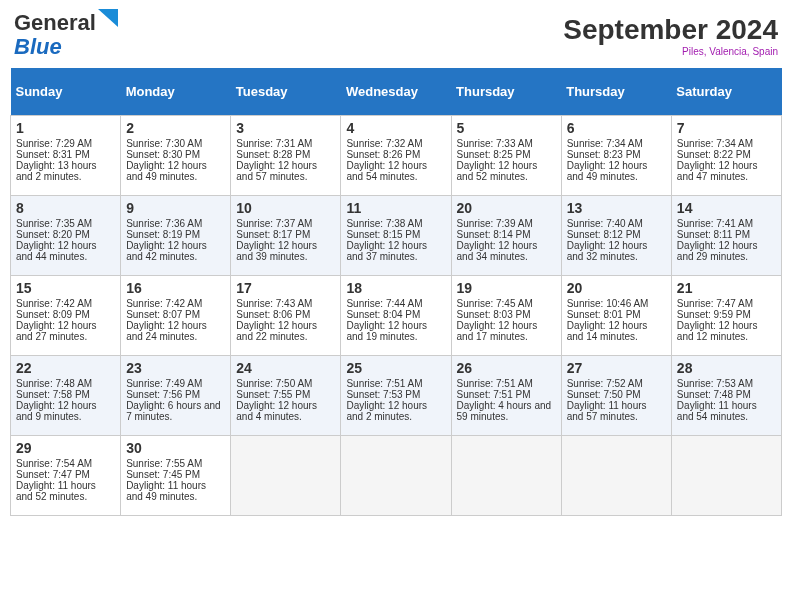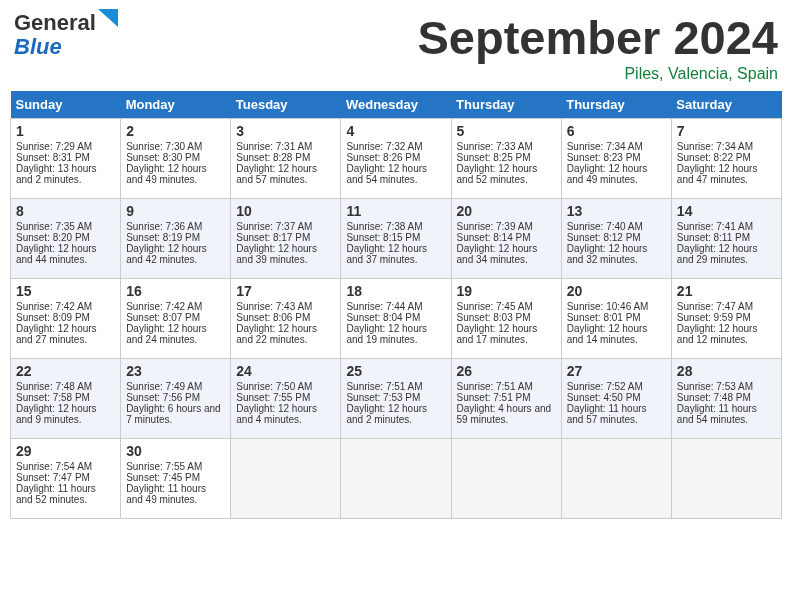--- a/index.html
+++ b/index.html
@@ -6,51 +6,51 @@
     body {
       font-family: Arial, sans-serif;
       background: #fff;
       width: 792px;
       min-height: 612px;
       padding: 10px;
     }
     .header {
       display: flex;
       justify-content: space-between;
-      align-items: flex-start;
+      align-items: center;
       margin-bottom: 8px;
       padding: 0 4px;
     }
     .logo {
       display: flex;
       flex-direction: column;
       align-items: flex-start;
     }
     .title-section {
       text-align: right;
     }
     .month-title {
-      font-size: 47px;
+      font-size: 28px;
       font-weight: bold;
       color: #333;
     }
     .location {
-      font-size: 16px;
-      color: #15803d;
+      font-size: 10px;
+      color: #a21caf;
     }
     table {
       width: 100%;
       border-collapse: collapse;
       table-layout: fixed;
     }
     th {
       background: #2575c4;
       color: #fff;
       text-align: left;
-      padding: 6px 5px;
+      padding: 16px 5px;
       font-size: 13px;
       font-weight: bold;
     }
     td {
       border: 1px solid #ccc;
       vertical-align: top;
       padding: 4px 5px;
       font-size: 10px;
       color: #333;
       height: 80px;
@@ -134,21 +134,21 @@
         <td><span class="day-num">19</span><span>Sunrise: 7:45 AM</span><br><span>Sunset: 8:03 PM</span><br><span>Daylight: 12 hours and 17 minutes.</span></td>
         <td><span class="day-num">20</span><span>Sunrise: 10:46 AM</span><br><span>Sunset: 8:01 PM</span><br><span>Daylight: 12 hours and 14 minutes.</span></td>
         <td><span class="day-num">21</span><span>Sunrise: 7:47 AM</span><br><span>Sunset: 9:59 PM</span><br><span>Daylight: 12 hours and 12 minutes.</span></td>
       </tr>
       <tr>
         <td><span class="day-num">22</span><span>Sunrise: 7:48 AM</span><br><span>Sunset: 7:58 PM</span><br><span>Daylight: 12 hours and 9 minutes.</span></td>
         <td><span class="day-num">23</span><span>Sunrise: 7:49 AM</span><br><span>Sunset: 7:56 PM</span><br><span>Daylight: 6 hours and 7 minutes.</span></td>
         <td><span class="day-num">24</span><span>Sunrise: 7:50 AM</span><br><span>Sunset: 7:55 PM</span><br><span>Daylight: 12 hours and 4 minutes.</span></td>
         <td><span class="day-num">25</span><span>Sunrise: 7:51 AM</span><br><span>Sunset: 7:53 PM</span><br><span>Daylight: 12 hours and 2 minutes.</span></td>
         <td><span class="day-num">26</span><span>Sunrise: 7:51 AM</span><br><span>Sunset: 7:51 PM</span><br><span>Daylight: 4 hours and 59 minutes.</span></td>
-        <td><span class="day-num">27</span><span>Sunrise: 7:52 AM</span><br><span>Sunset: 4:50 PM</span><br><span>Daylight: 11 hours and 57 minutes.</span></td>
+        <td><span class="day-num">27</span><span>Sunrise: 7:52 AM</span><br><span>Sunset: 7:50 PM</span><br><span>Daylight: 11 hours and 57 minutes.</span></td>
         <td><span class="day-num">28</span><span>Sunrise: 7:53 AM</span><br><span>Sunset: 7:48 PM</span><br><span>Daylight: 11 hours and 54 minutes.</span></td>
       </tr>
       <tr>
         <td><span class="day-num">29</span><span>Sunrise: 7:54 AM</span><br><span>Sunset: 7:47 PM</span><br><span>Daylight: 11 hours and 52 minutes.</span></td>
         <td><span class="day-num">30</span><span>Sunrise: 7:55 AM</span><br><span>Sunset: 7:45 PM</span><br><span>Daylight: 11 hours and 49 minutes.</span></td>
         <td class="empty"></td>
         <td class="empty"></td>
         <td class="empty"></td>
         <td class="empty"></td>
         <td class="empty"></td>

